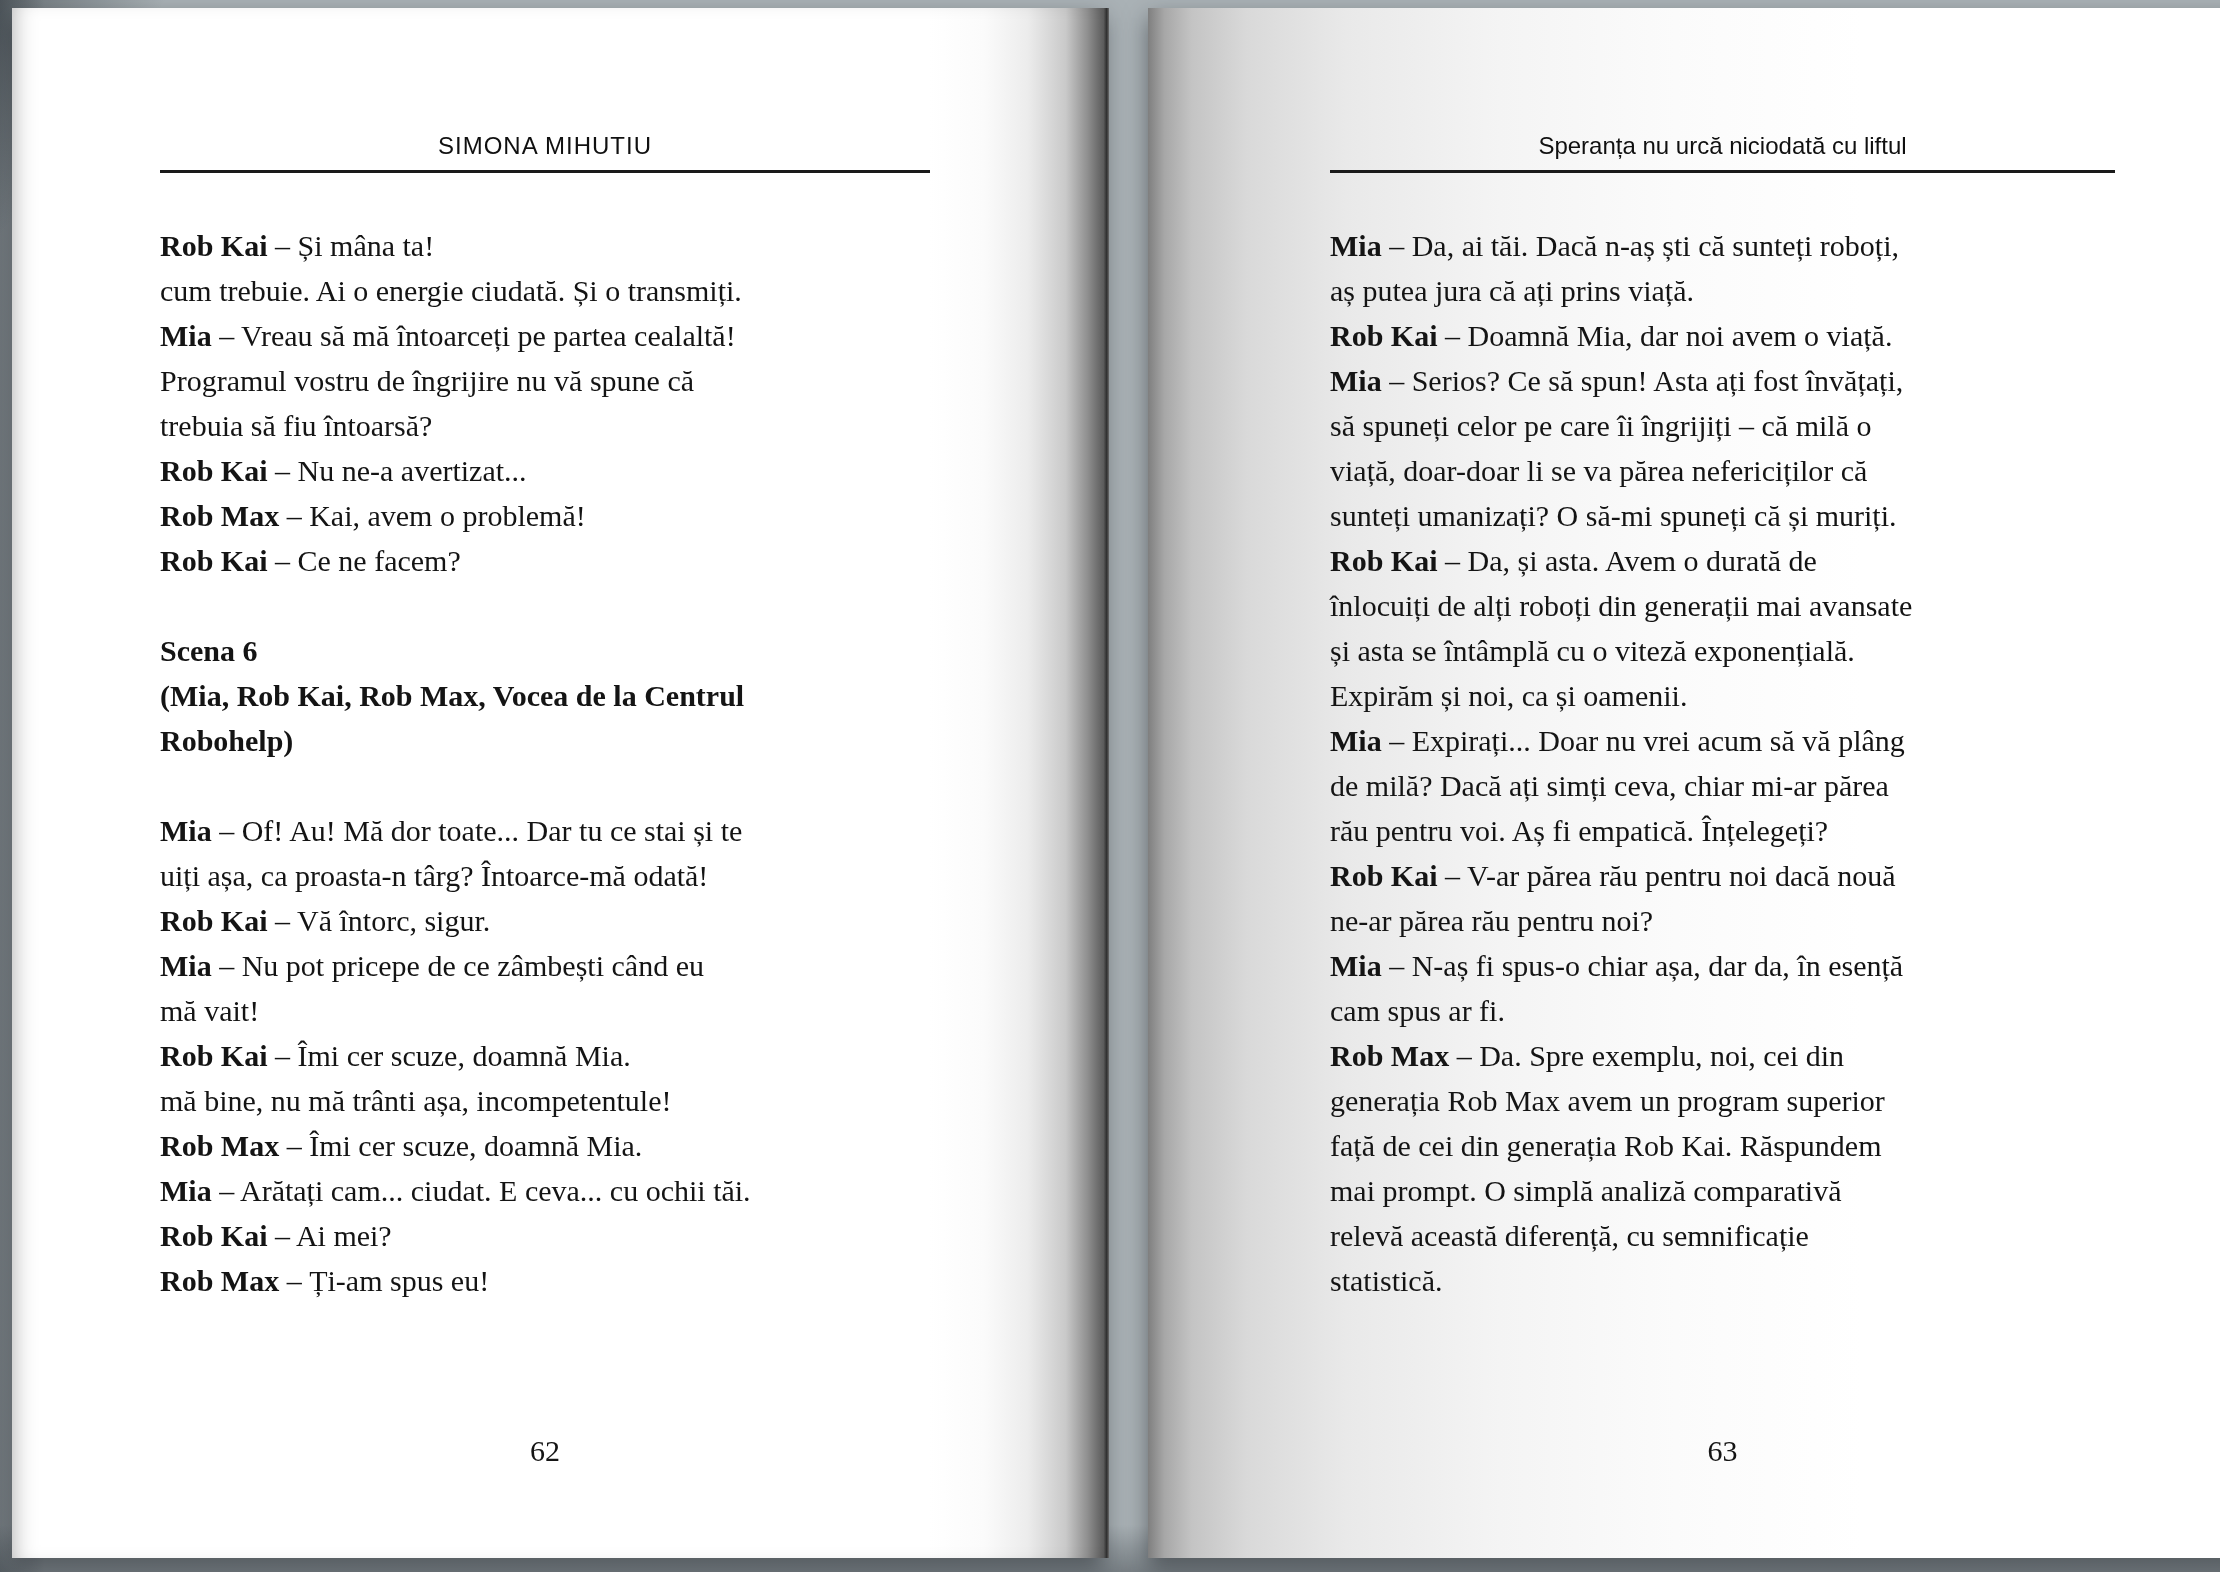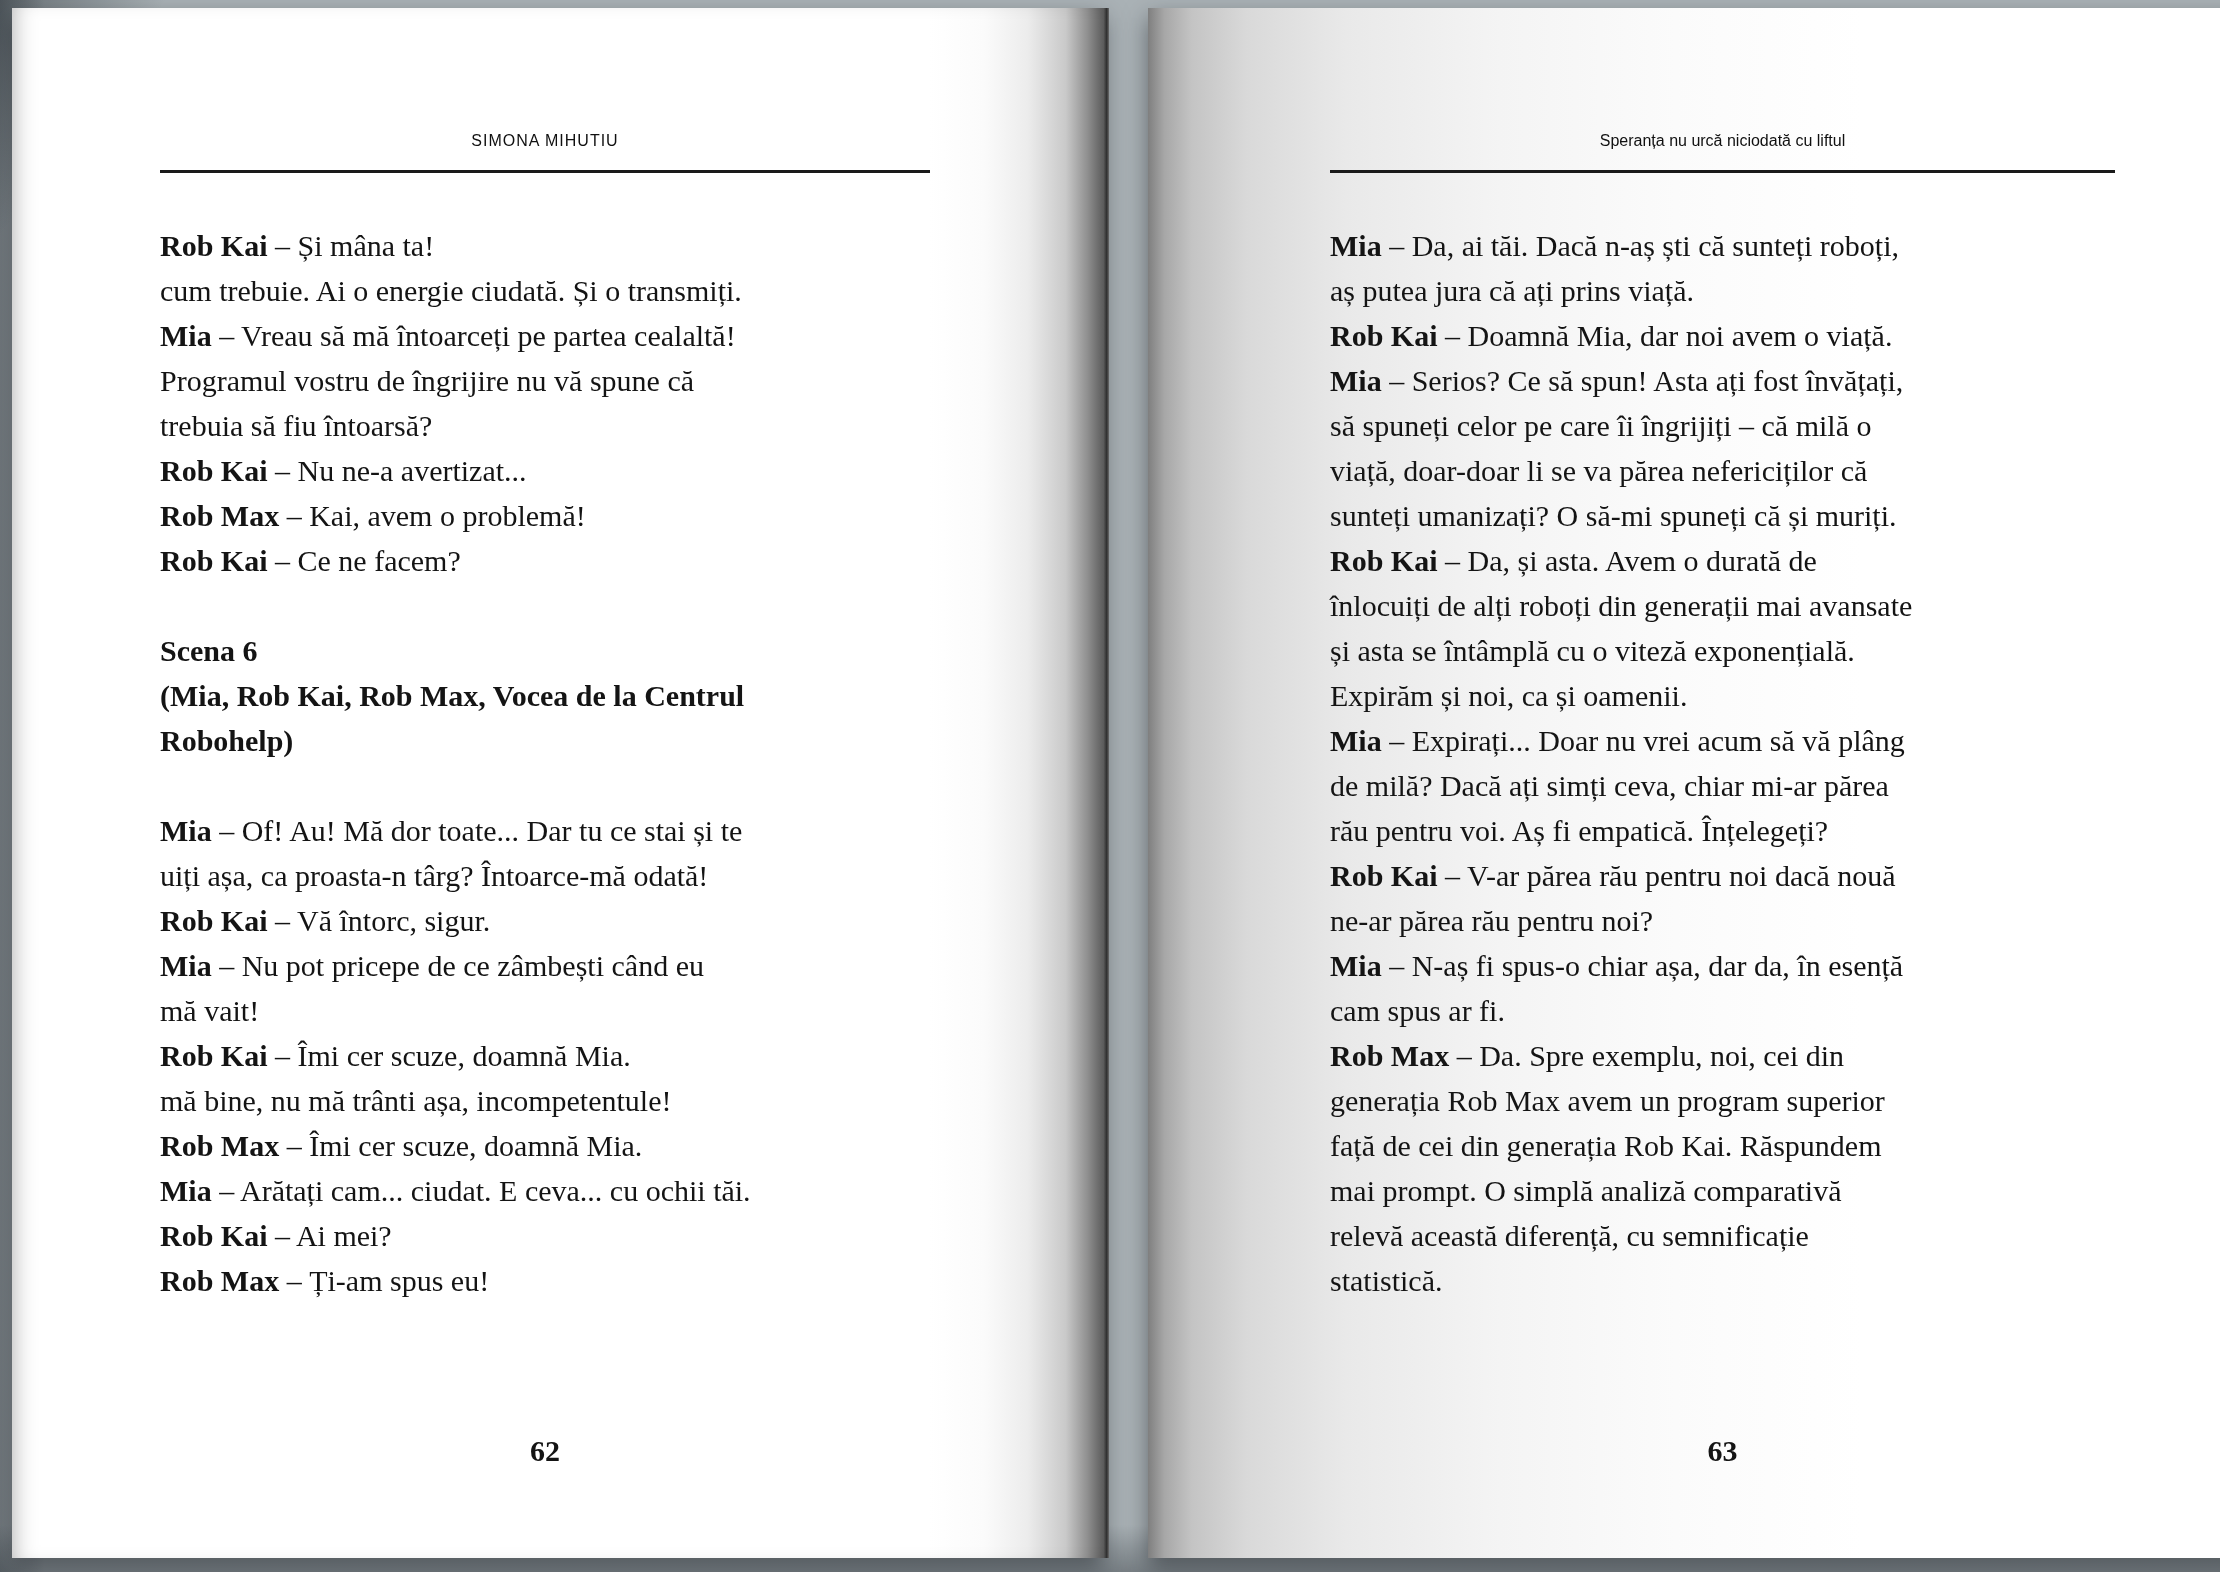--- a/index.html
+++ b/index.html
@@ -53,21 +53,21 @@
     top: 8px;
     width: 5px;
     height: 1550px;
     background: linear-gradient(to right, #555555, #2e2e2e 55%, #6c6c6c);
   }
   .running-header {
     position: absolute;
     top: 124px;
     text-align: center;
     font-family: "Liberation Sans", sans-serif;
-    font-size: 16px;
+    font-size: 24px;
     color: #101010;
     white-space: nowrap;
   }
   .page.left  .running-header { left: 148px; width: 770px; letter-spacing: 1px; }
   .page.right .running-header { left: 182px; width: 785px; }
   .header-rule {
     position: absolute;
     top: 162px;
     border-top: 3px solid #1a1a1a;
   }
@@ -86,21 +86,20 @@
     height: 45px;
     white-space: nowrap;
   }
   .line .bold { font-weight: bold; }
   .page-number {
     position: absolute;
     top: 1426px;
     text-align: center;
     font-size: 30px;
     color: #141414;
-    font-weight: bold;
   }
   .page.left  .page-number { left: 148px; width: 770px; }
   .page.right .page-number { left: 182px; width: 785px; }
 </style>
 </head>
 <body>
 
 <div class="bg-shade"></div>
 
 <div class="page left">

